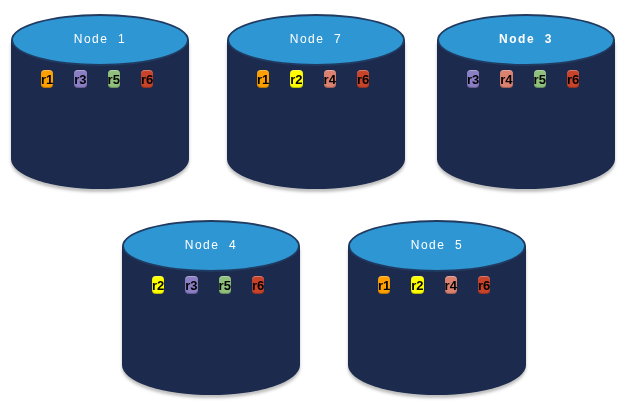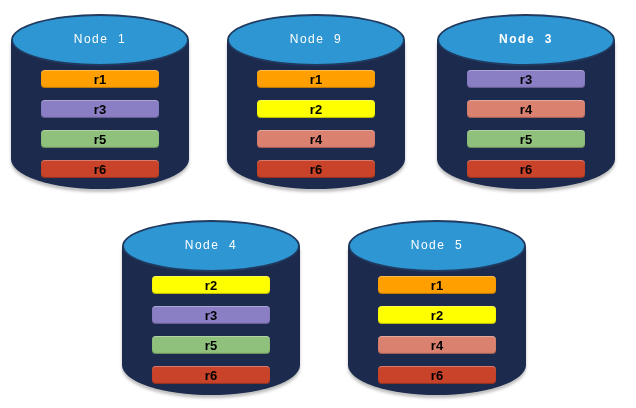--- a/index.html
+++ b/index.html
@@ -50,22 +50,21 @@
     white-space: pre;
     margin-top: -2px;
   }
   .bars {
     position: absolute;
     top: 56px;
     left: 50%;
     transform: translateX(-50%);
     width: 118px;
     display: flex;
-    flex-direction: column;
-    gap: 12px;
+    gap: 21px;
     z-index: 3;
   }
   .bar {
     height: 18px;
     border-radius: 4px;
     display: flex;
     align-items: center;
     justify-content: center;
     font-weight: bold;
     font-size: 13px;
@@ -88,21 +87,21 @@
       <div class="bar" style="background: rgb(255, 160, 0);">r1</div>
       <div class="bar" style="background: rgb(138, 126, 196);">r3</div>
       <div class="bar" style="background: rgb(143, 193, 124);">r5</div>
       <div class="bar" style="background: rgb(201, 67, 42);">r6</div>
     </div>
   </div>
 
   <div class="node" id="node-1">
     <div class="cyl-body" style="background: rgb(27, 42, 77);"></div>
     <div class="cyl-top" style="background: rgb(46, 150, 211); border-color: rgb(32, 58, 96);">
-      <span class="node-title" style="color: rgb(255, 255, 255);">Node  9</span>
+      <span class="node-title" style="color: rgb(255, 255, 255);">Node  7</span>
     </div>
     <div class="bars">
       <div class="bar" style="background: rgb(255, 160, 0);">r1</div>
       <div class="bar" style="background: rgb(255, 255, 0);">r2</div>
       <div class="bar" style="background: rgb(219, 129, 112);">r4</div>
       <div class="bar" style="background: rgb(201, 67, 42);">r6</div>
     </div>
   </div>
 
   <div class="node" id="node-2">

